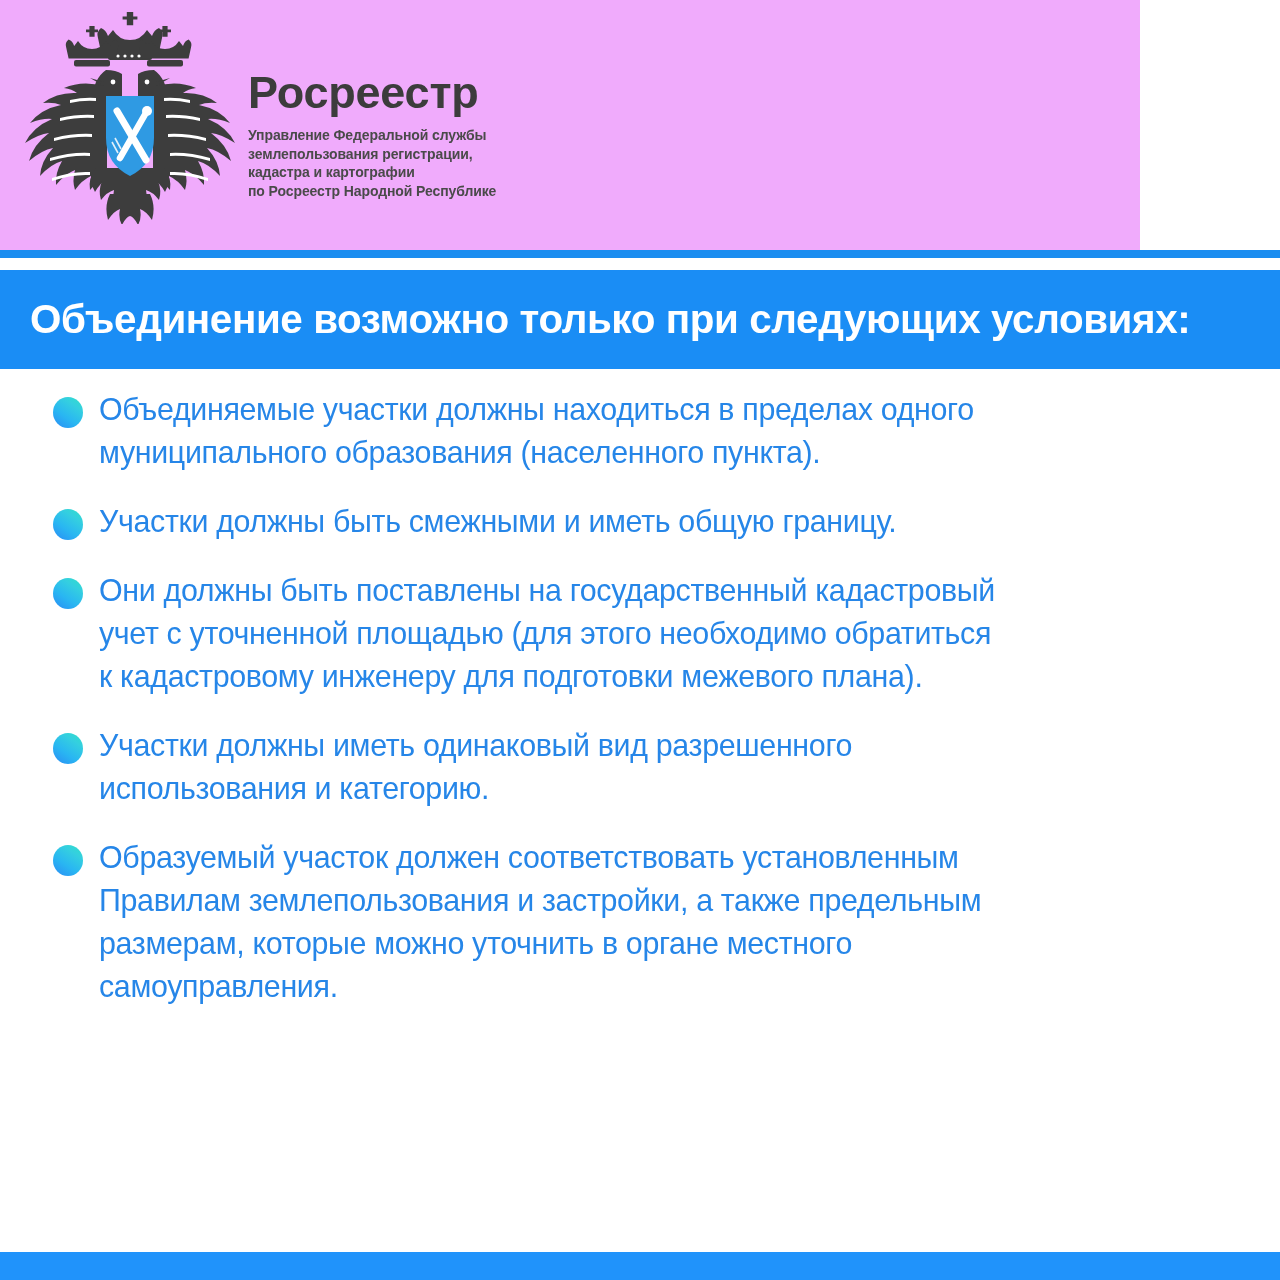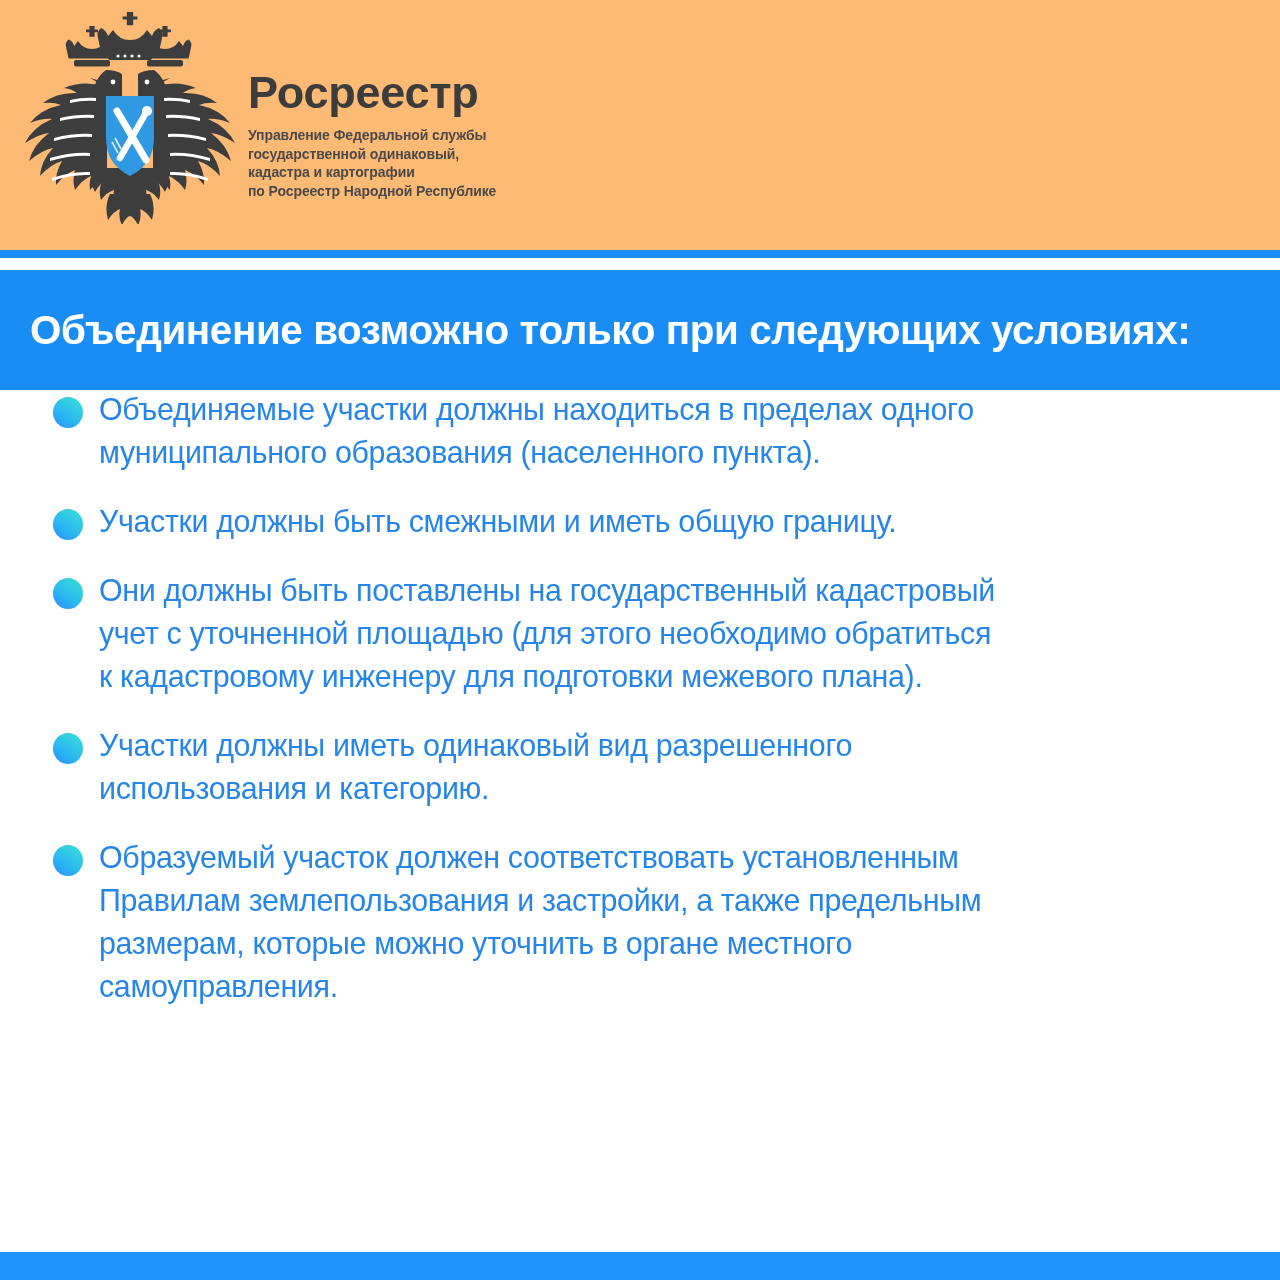--- a/index.html
+++ b/index.html
@@ -21,23 +21,23 @@
     width: 1280px;
     height: 1280px;
     background: #ffffff;
   }
 
   
   .header {
     position: absolute;
     left: 0;
     top: 0;
-    width: 1280px;
+    width: 1140px;
     height: 250px;
-    background: #fdba74;
+    background: #f0abfc;
   }
   .logo-lockup {
     position: absolute;
     left: 18px;
     top: 8px;
     display: flex;
     align-items: flex-start;
   }
   .emblem {
     width: 224px;
@@ -79,21 +79,21 @@
     height: 8px;
     background: #1b8df0;
   }
 
   
   .headline-banner {
     position: absolute;
     left: 0;
     top: 270px;
     width: 1280px;
-    height: 120px;
+    height: 99px;
     background: #1a8df5;
     display: flex;
     align-items: center;
   }
   .headline-text {
     margin: 0 0 0 30px;
     color: #ffffff;
     font-family: "Liberation Sans", sans-serif;
     font-weight: bold;
     font-size: 41px;
@@ -228,21 +228,21 @@
         <g stroke="#ffffff" stroke-width="1.6" opacity="0.85">
           <line x1="97" y1="130" x2="103" y2="141"></line>
           <line x1="94" y1="134" x2="100" y2="145"></line>
         </g>
       </svg>
 
       <div class="wordmark-block">
         <div class="wordmark">Росреестр</div>
         <div class="subtitle">
           <div>Управление Федеральной службы</div>
-          <div>государственной одинаковый,</div>
+          <div>землепользования регистрации,</div>
           <div>кадастра и картографии</div>
           <div>по Росреестр Народной Республике</div>
         </div>
       </div>
     </div>
   </div>
 
   <div class="thin-rule"></div>
 
   <div class="headline-banner">

